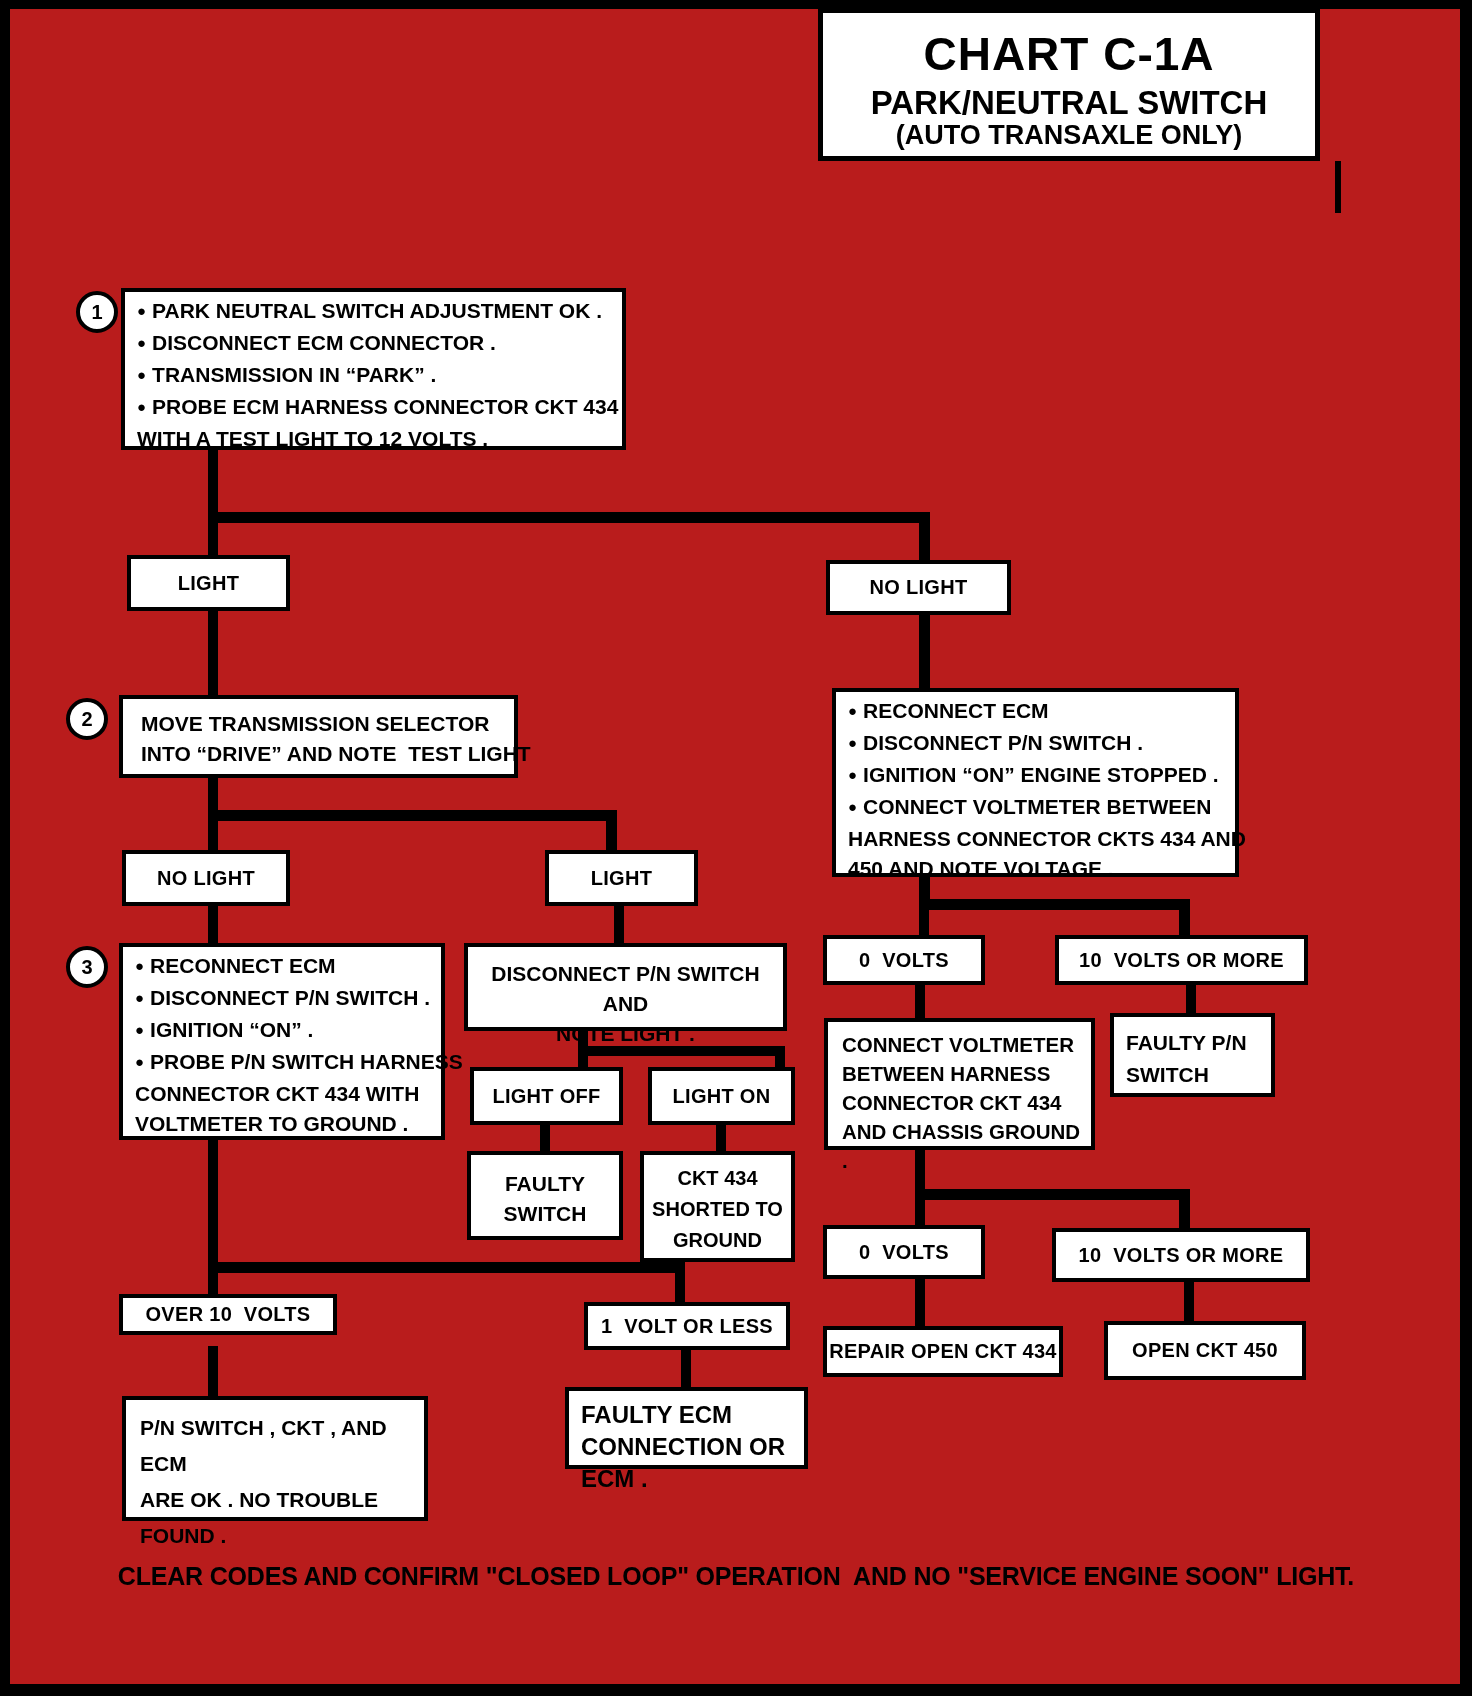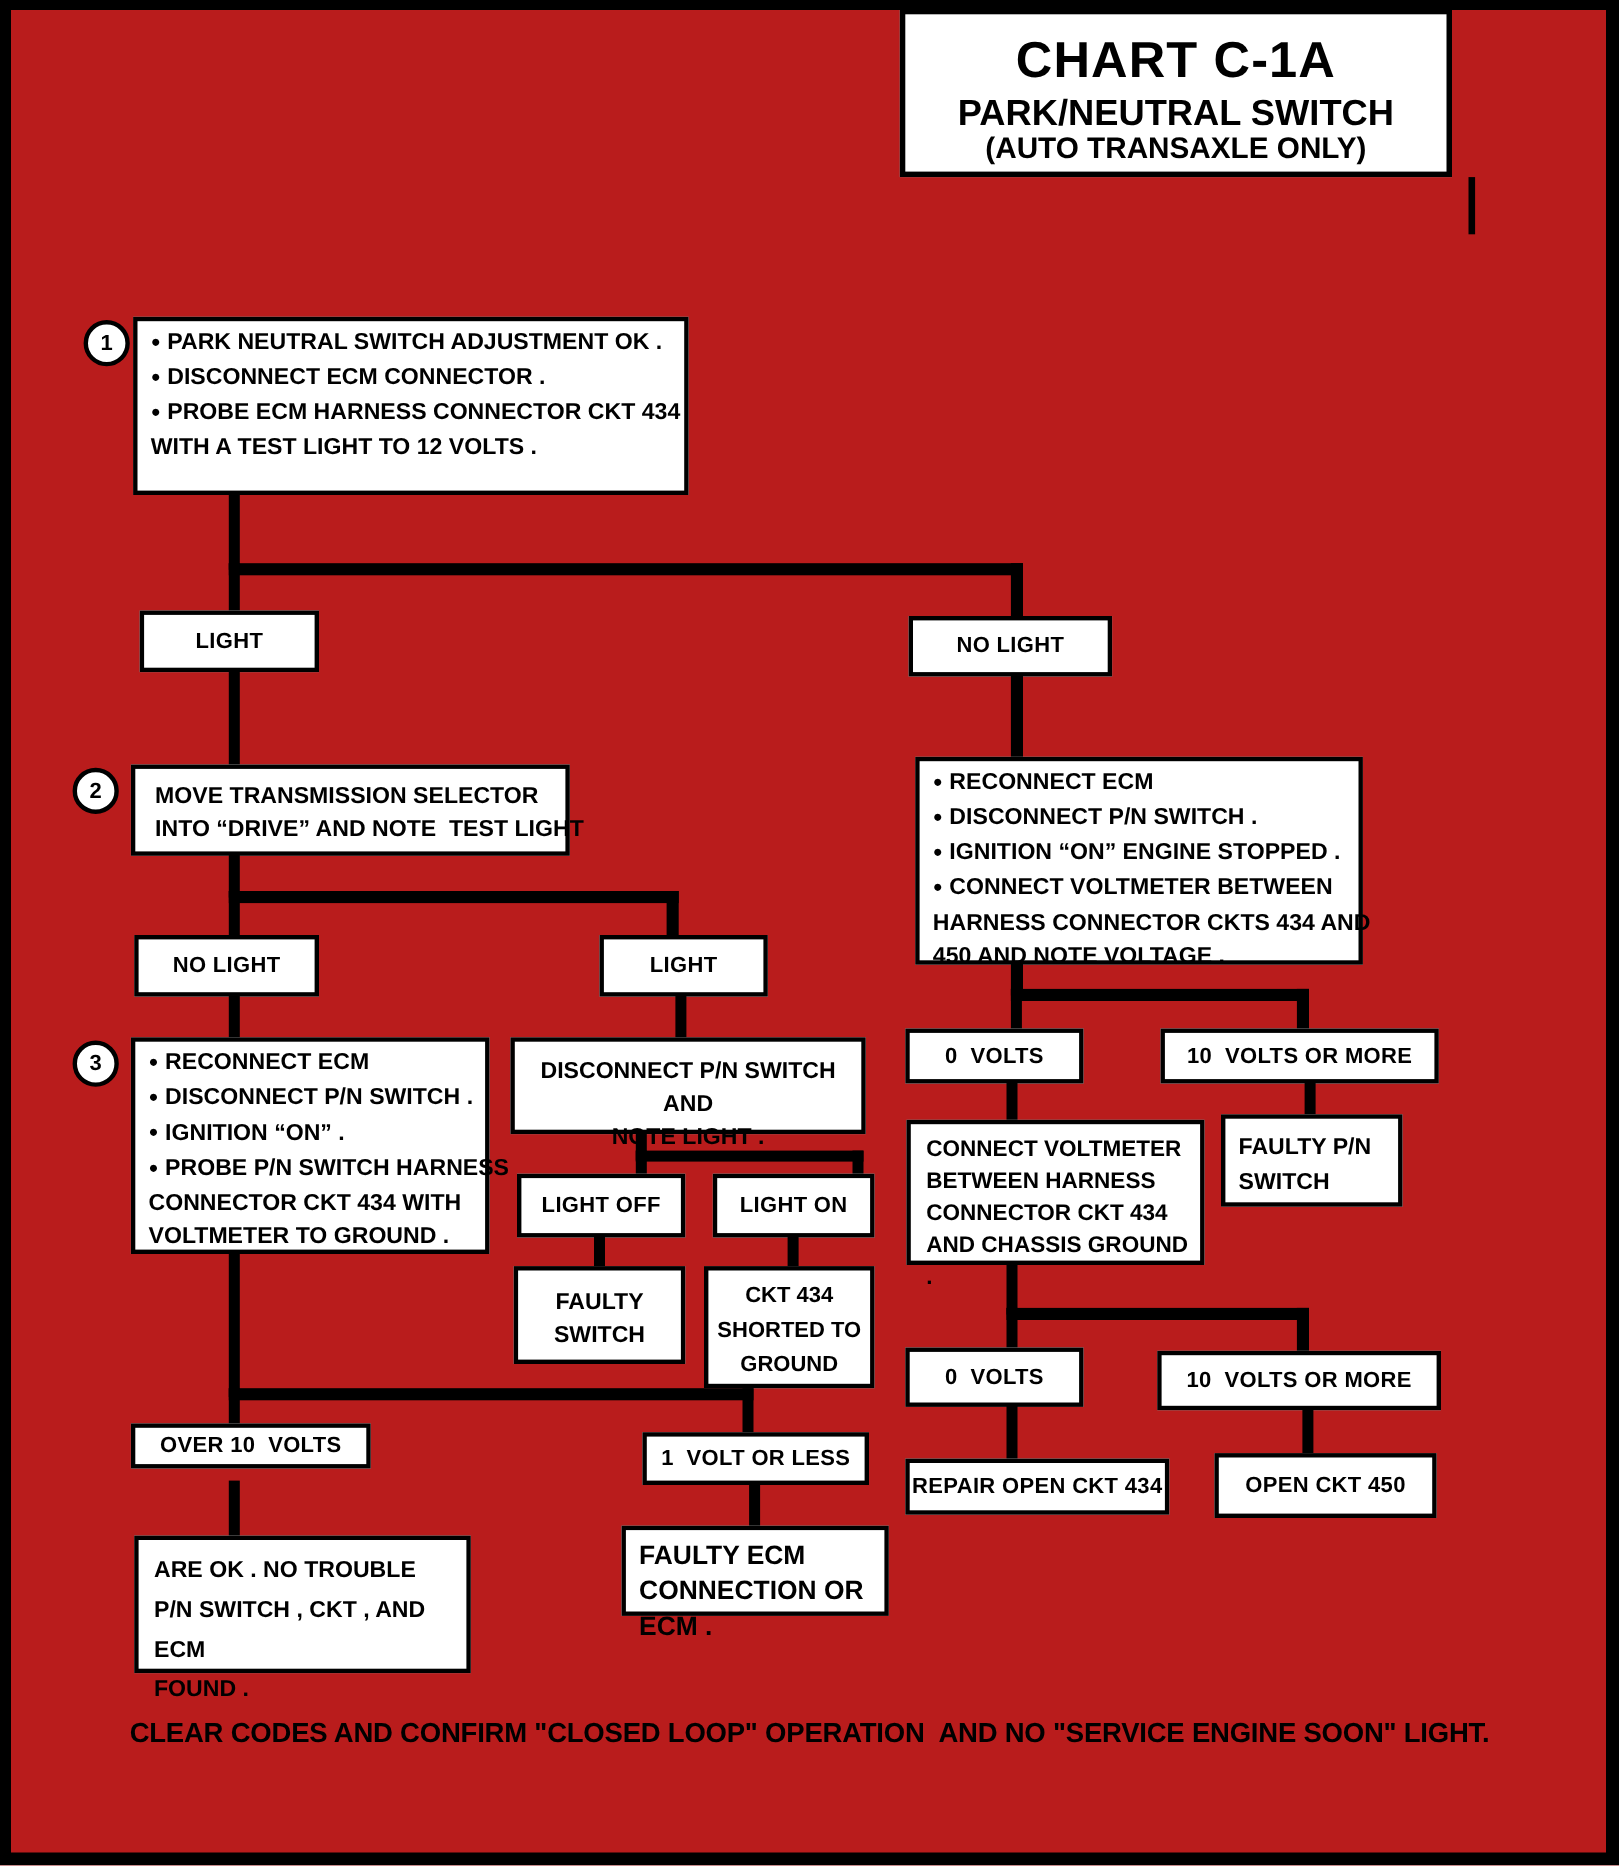--- a/index.html
+++ b/index.html
@@ -115,20 +115,21 @@
   <div class="stepnum" id="circle2">
       <span>2</span>
     </div>
   <div class="stepnum" id="circle3">
       <span>3</span>
     </div>
 
   <div class="box txt" id="step1">
     <div class="ln bl">PARK NEUTRAL SWITCH ADJUSTMENT OK .</div>
     <div class="ln bl">DISCONNECT ECM CONNECTOR .</div>
+    <div class="ln bl">TRANSMISSION IN “PARK” .</div>
     <div class="ln bl">PROBE ECM HARNESS CONNECTOR CKT 434</div>
     <div class="ln">WITH A TEST LIGHT TO 12 VOLTS .</div>
   </div>
 
   <div class="conn" id="c-v1"></div>
   <div class="conn" id="c-h1"></div>
   <div class="conn" id="c-v2"></div>
   <div class="conn" id="c-v3"></div>
 
   <div class="box lbl" id="light1">LIGHT</div>
@@ -184,22 +185,22 @@
 
   <div class="conn" id="c-v15"></div>
   <div class="conn" id="c-h3"></div>
   <div class="conn" id="c-v16"></div>
   <div class="conn" id="c-v17"></div>
   <div class="box lbl" id="over10">OVER 10  VOLTS</div>
   <div class="box lbl" id="volt1less">1  VOLT OR LESS</div>
   <div class="conn" id="c-v18"></div>
   <div class="box" id="pnok">
     <div class="txt-in" style="padding:10px 0 0 14px;font-size:21px;line-height:36px;">
+      <div class="ln">P/N SWITCH , CKT , AND ECM</div>
       <div class="ln">ARE OK . NO TROUBLE</div>
-      <div class="ln">P/N SWITCH , CKT , AND ECM</div>
       <div class="ln">FOUND .</div>
     </div>
   </div>
   <div class="conn" id="c-v19"></div>
   <div class="box" id="faultyecm">
     <div class="txt-in" style="padding:8px 0 0 12px;font-size:24px;line-height:32px;">
       <div class="ln">FAULTY ECM</div>
       <div class="ln">CONNECTION OR ECM .</div>
     </div>
   </div>

